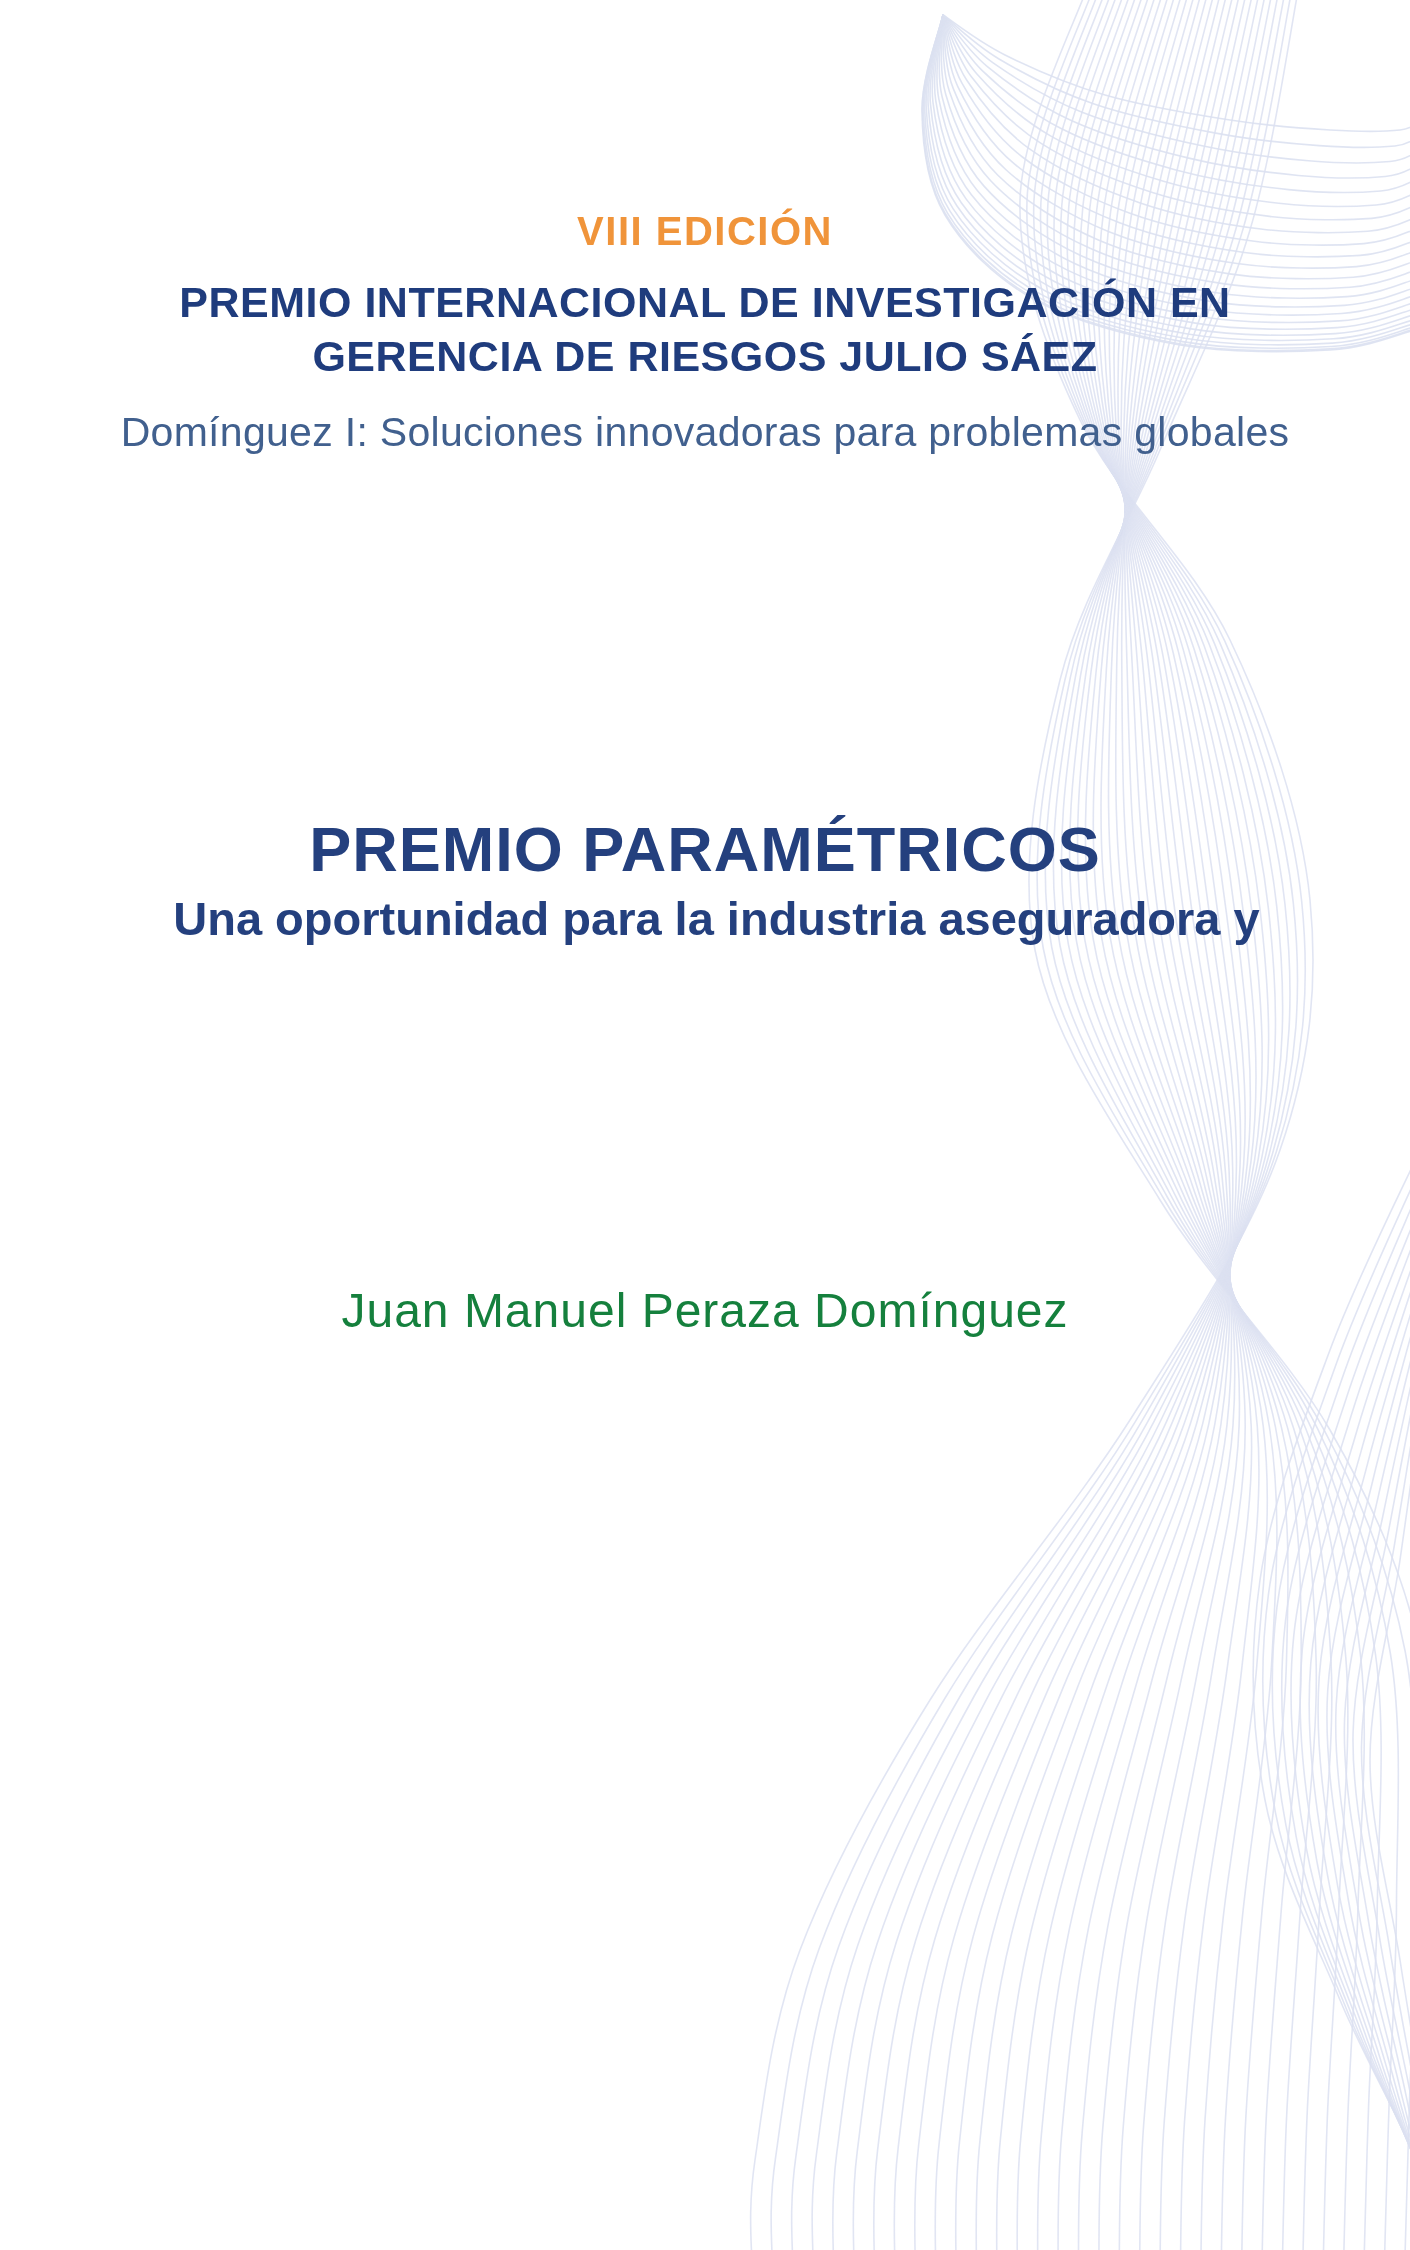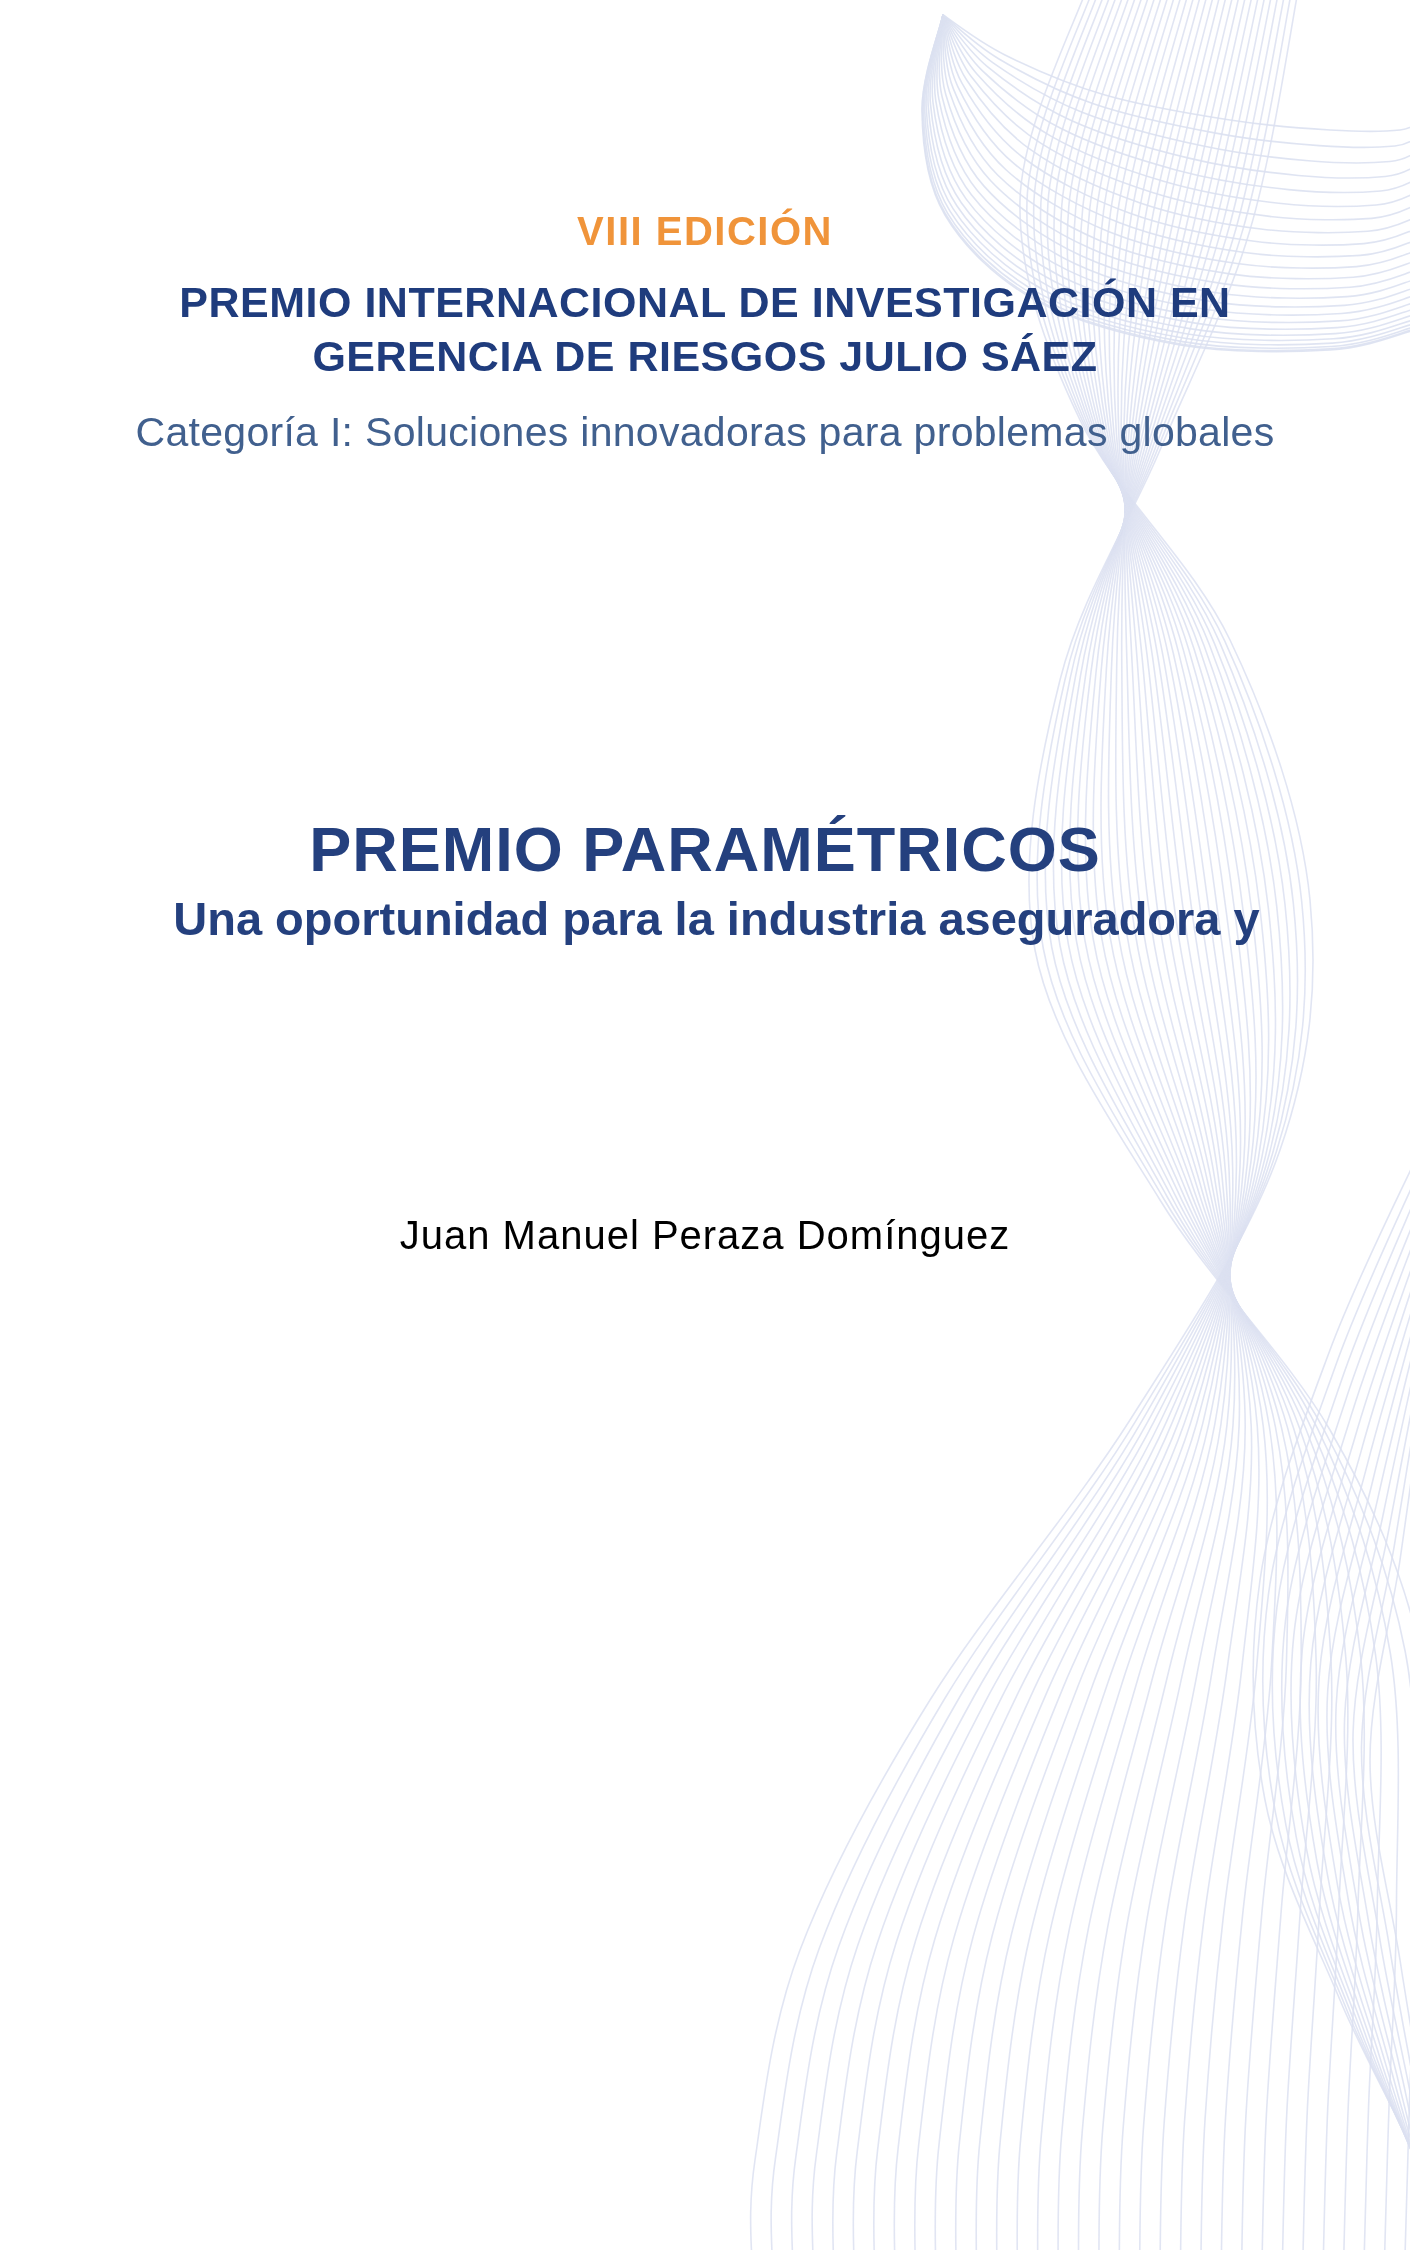--- a/index.html
+++ b/index.html
@@ -37,23 +37,23 @@
     font-size:63px;font-weight:bold;letter-spacing:1px;
     color:#24407E;
   }
   .subtitle{
     top:868px;
     font-size:47px;font-weight:bold;line-height:68px;
     color:#24407E;
     padding-left:23px;
   }
   .author{
-    top:1188px;
-    font-size:40px;font-weight:400;letter-spacing:1px;line-height:60px;
-    color:#000000;
+    top:1264px;
+    font-size:48px;font-weight:400;letter-spacing:1px;line-height:60px;
+    color:#15803d;
   }
   .logo{
     top:1904px;
     font-size:88px;font-weight:bold;letter-spacing:-2px;line-height:100px;
     color:#1E3A7D;
   }
   .logo .l-orange{color:#F79C1E;}
   .logo .r-wrap{position:relative;display:inline-block;}
   .logo .bar{
     position:absolute;left:-12px;width:52px;height:9px;border-radius:5px;
@@ -144,21 +144,21 @@
 
   <div class="content">
 
     <div class="centered edition">VIII EDICIÓN</div>
 
     <div class="centered award">
       <div>PREMIO INTERNACIONAL DE INVESTIGACIÓN EN</div>
       <div>GERENCIA DE RIESGOS JULIO SÁEZ</div>
     </div>
 
-    <div class="centered category">Categoría I: Soluciones innovadoras para problemas globales</div>
+    <div class="centered category">Domínguez I: Soluciones innovadoras para problemas globales</div>
 
     <h1 class="centered title">PREMIO PARAMÉTRICOS</h1>
 
     <div class="centered subtitle">
       <div>Una oportunidad para la industria aseguradora y</div>
     </div>
 
     <div class="centered author">Juan Manuel Peraza Domínguez</div>
 
 

